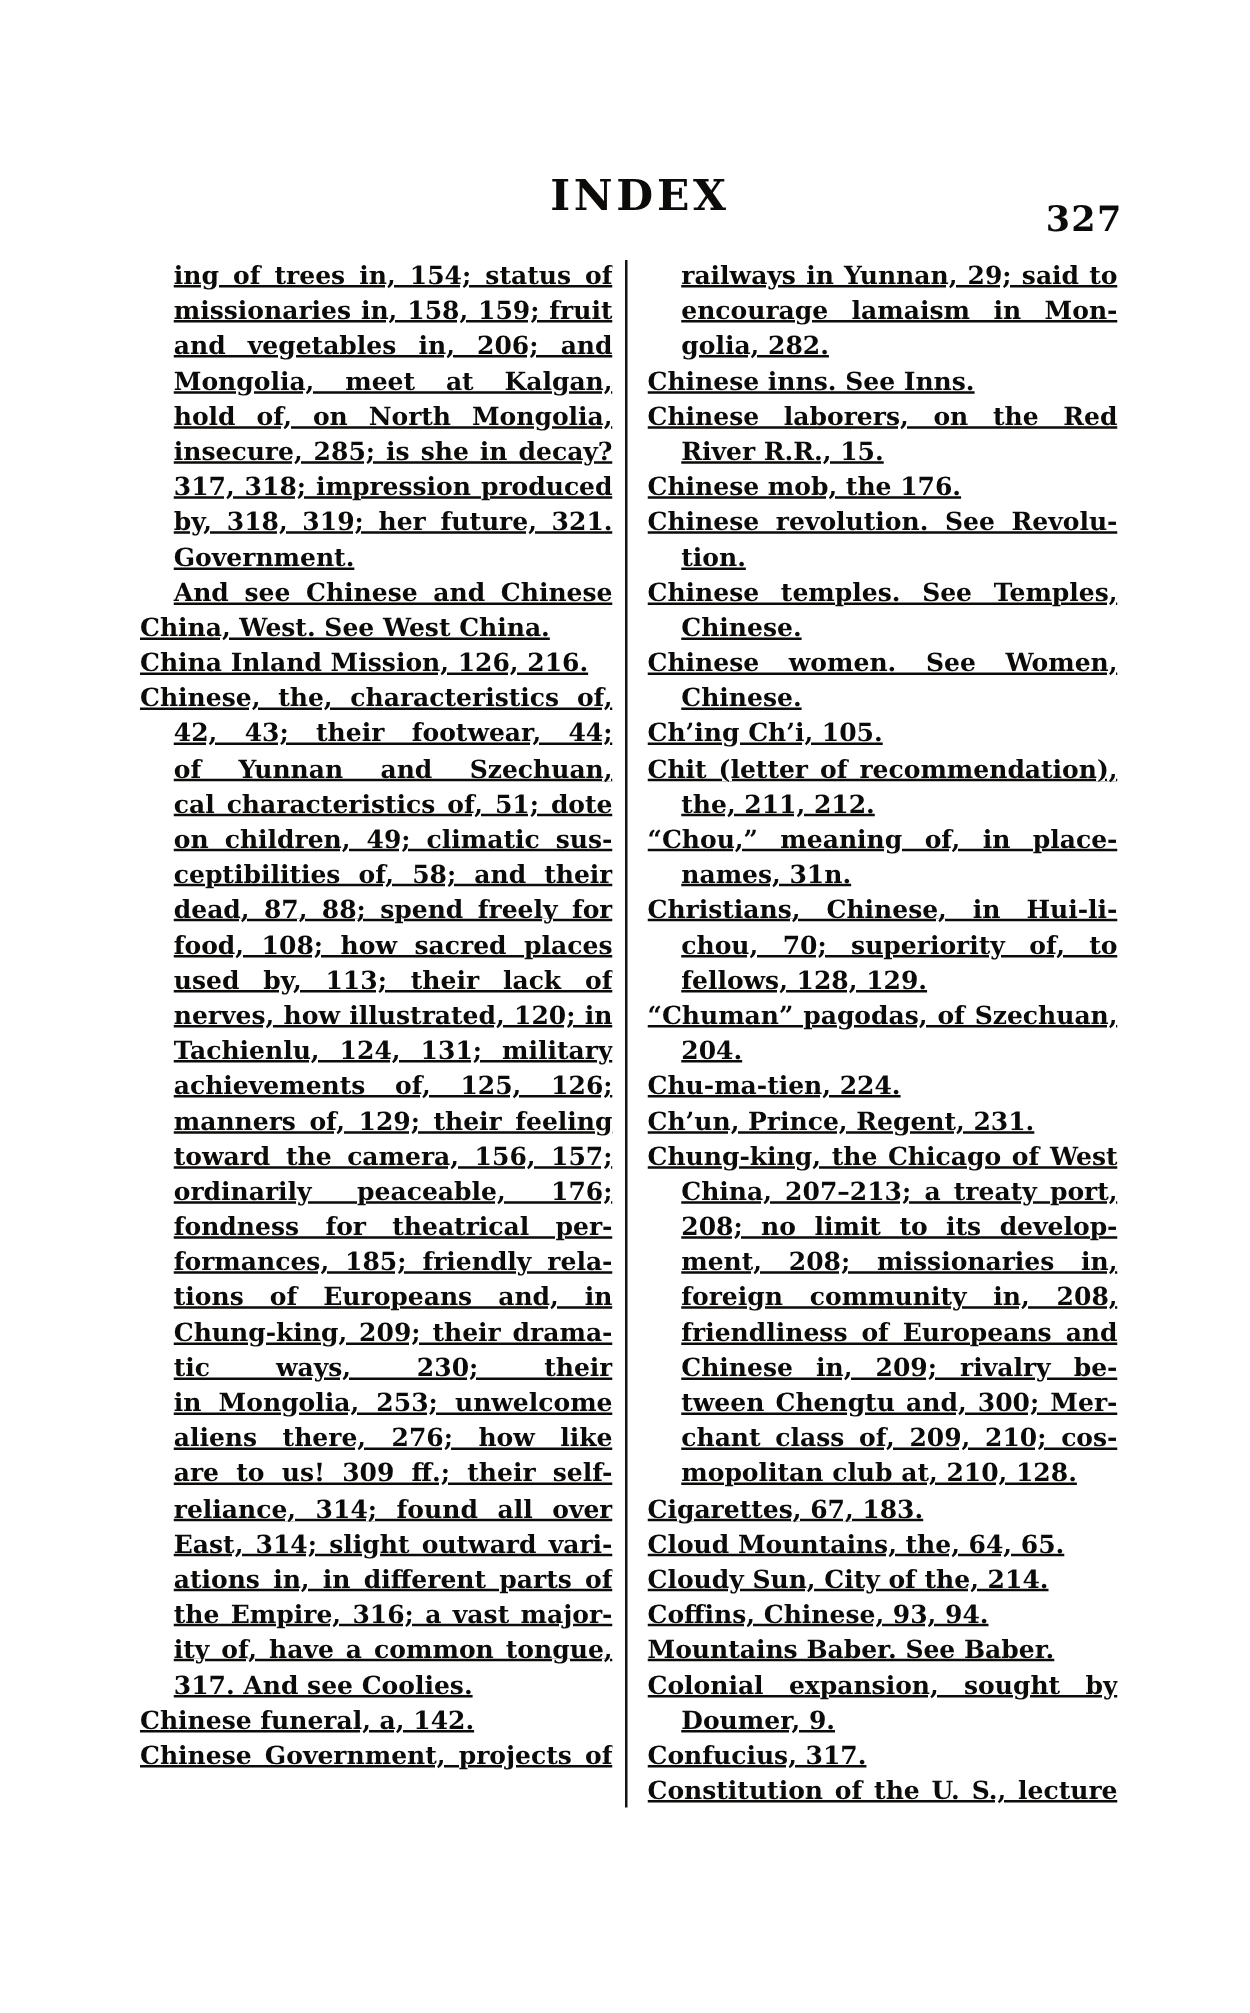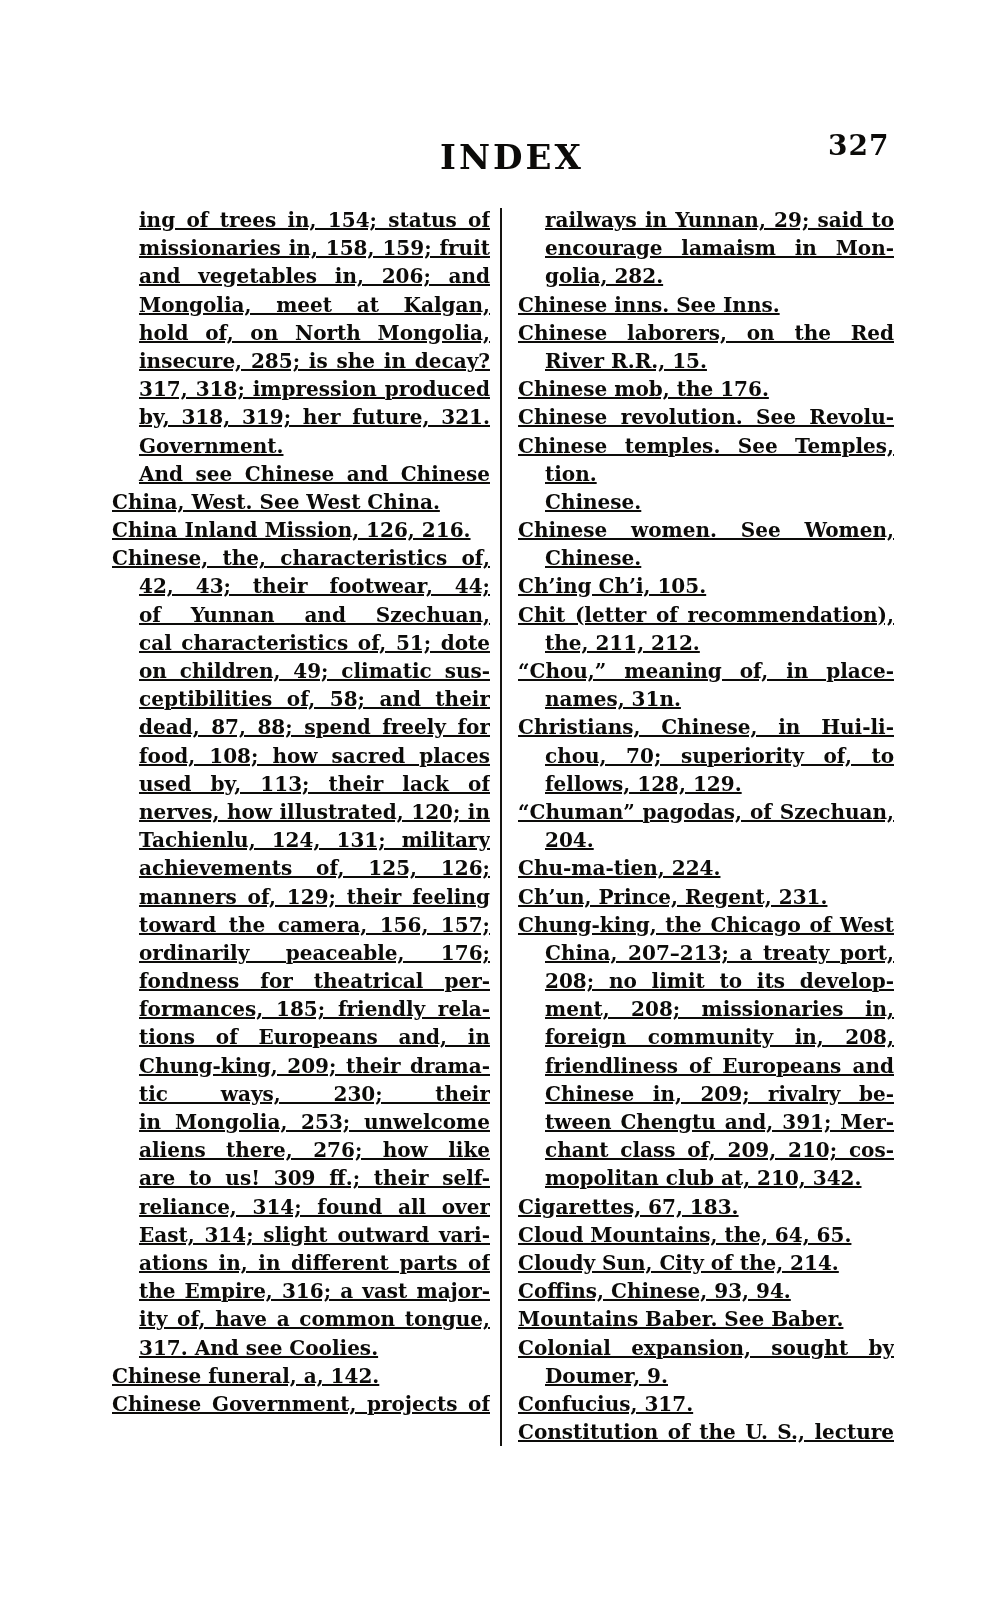--- a/index.html
+++ b/index.html
@@ -22,23 +22,24 @@
     top: 138px;
     left: 0;
     width: 1024px;
     text-align: center;
     font-size: 34px;
     letter-spacing: 3px;
     line-height: 38px;
   }
   .page-number {
     position: absolute;
-    top: 130px;
+    top: 160px;
     left: 828px;
     width: 70px;
+    text-align: right;
     font-size: 28px;
     line-height: 32px;
     letter-spacing: 1px;
   }
   .column {
     position: absolute;
     top: 206px;
     text-decoration: underline;
   }
   .column-left {
@@ -131,22 +132,22 @@
 
   <div class="column column-right" id="col-right">
       <div class="line ind just">railways in Yunnan, 29; said to</div>
       <div class="line ind just">encourage lamaism in Mon-</div>
       <div class="line ind">golia, 282.</div>
       <div class="line">Chinese inns.  See Inns.</div>
       <div class="line just">Chinese laborers, on the Red</div>
       <div class="line ind">River R.R., 15.</div>
       <div class="line">Chinese mob, the 176.</div>
       <div class="line just">Chinese revolution.  See Revolu-</div>
+      <div class="line ind">tion.</div>
       <div class="line just">Chinese temples.  See Temples,</div>
-      <div class="line ind">tion.</div>
       <div class="line ind">Chinese.</div>
       <div class="line just">Chinese women.  See Women,</div>
       <div class="line ind">Chinese.</div>
       <div class="line">Ch’ing Ch’i, 105.</div>
       <div class="line just">Chit (letter of recommendation),</div>
       <div class="line ind">the, 211, 212.</div>
       <div class="line just">“Chou,” meaning of, in place-</div>
       <div class="line ind">names, 31n.</div>
       <div class="line just">Christians, Chinese, in Hui-li-</div>
       <div class="line ind just">chou, 70; superiority of, to their</div>
@@ -155,23 +156,23 @@
       <div class="line ind">204.</div>
       <div class="line">Chu-ma-tien, 224.</div>
       <div class="line">Ch’un, Prince, Regent, 231.</div>
       <div class="line just">Chung-king, the Chicago of West</div>
       <div class="line ind just">China, 207–213; a treaty port,</div>
       <div class="line ind just">208; no limit to its develop-</div>
       <div class="line ind just">ment, 208; missionaries in, 208;</div>
       <div class="line ind just">foreign community in, 208, 209;</div>
       <div class="line ind just">friendliness of Europeans and</div>
       <div class="line ind just">Chinese in, 209; rivalry be-</div>
-      <div class="line ind just">tween Chengtu and, 391; Mer-</div>
+      <div class="line ind just">tween Chengtu and, 300; Mer-</div>
       <div class="line ind just">chant class of, 209, 210; cos-</div>
-      <div class="line ind">mopolitan club at, 210, 342.</div>
+      <div class="line ind">mopolitan club at, 210, 128.</div>
       <div class="line">Cigarettes, 67, 183.</div>
       <div class="line">Cloud Mountains, the, 64, 65.</div>
       <div class="line">Cloudy Sun, City of the, 214.</div>
       <div class="line">Coffins, Chinese, 93, 94.</div>
       <div class="line">Mountains Baber.  See Baber.</div>
       <div class="line just">Colonial expansion, sought by</div>
       <div class="line ind">Doumer, 9.</div>
       <div class="line">Confucius, 317.</div>
       <div class="line just">Constitution of the U. S., lecture</div>
     </div>

